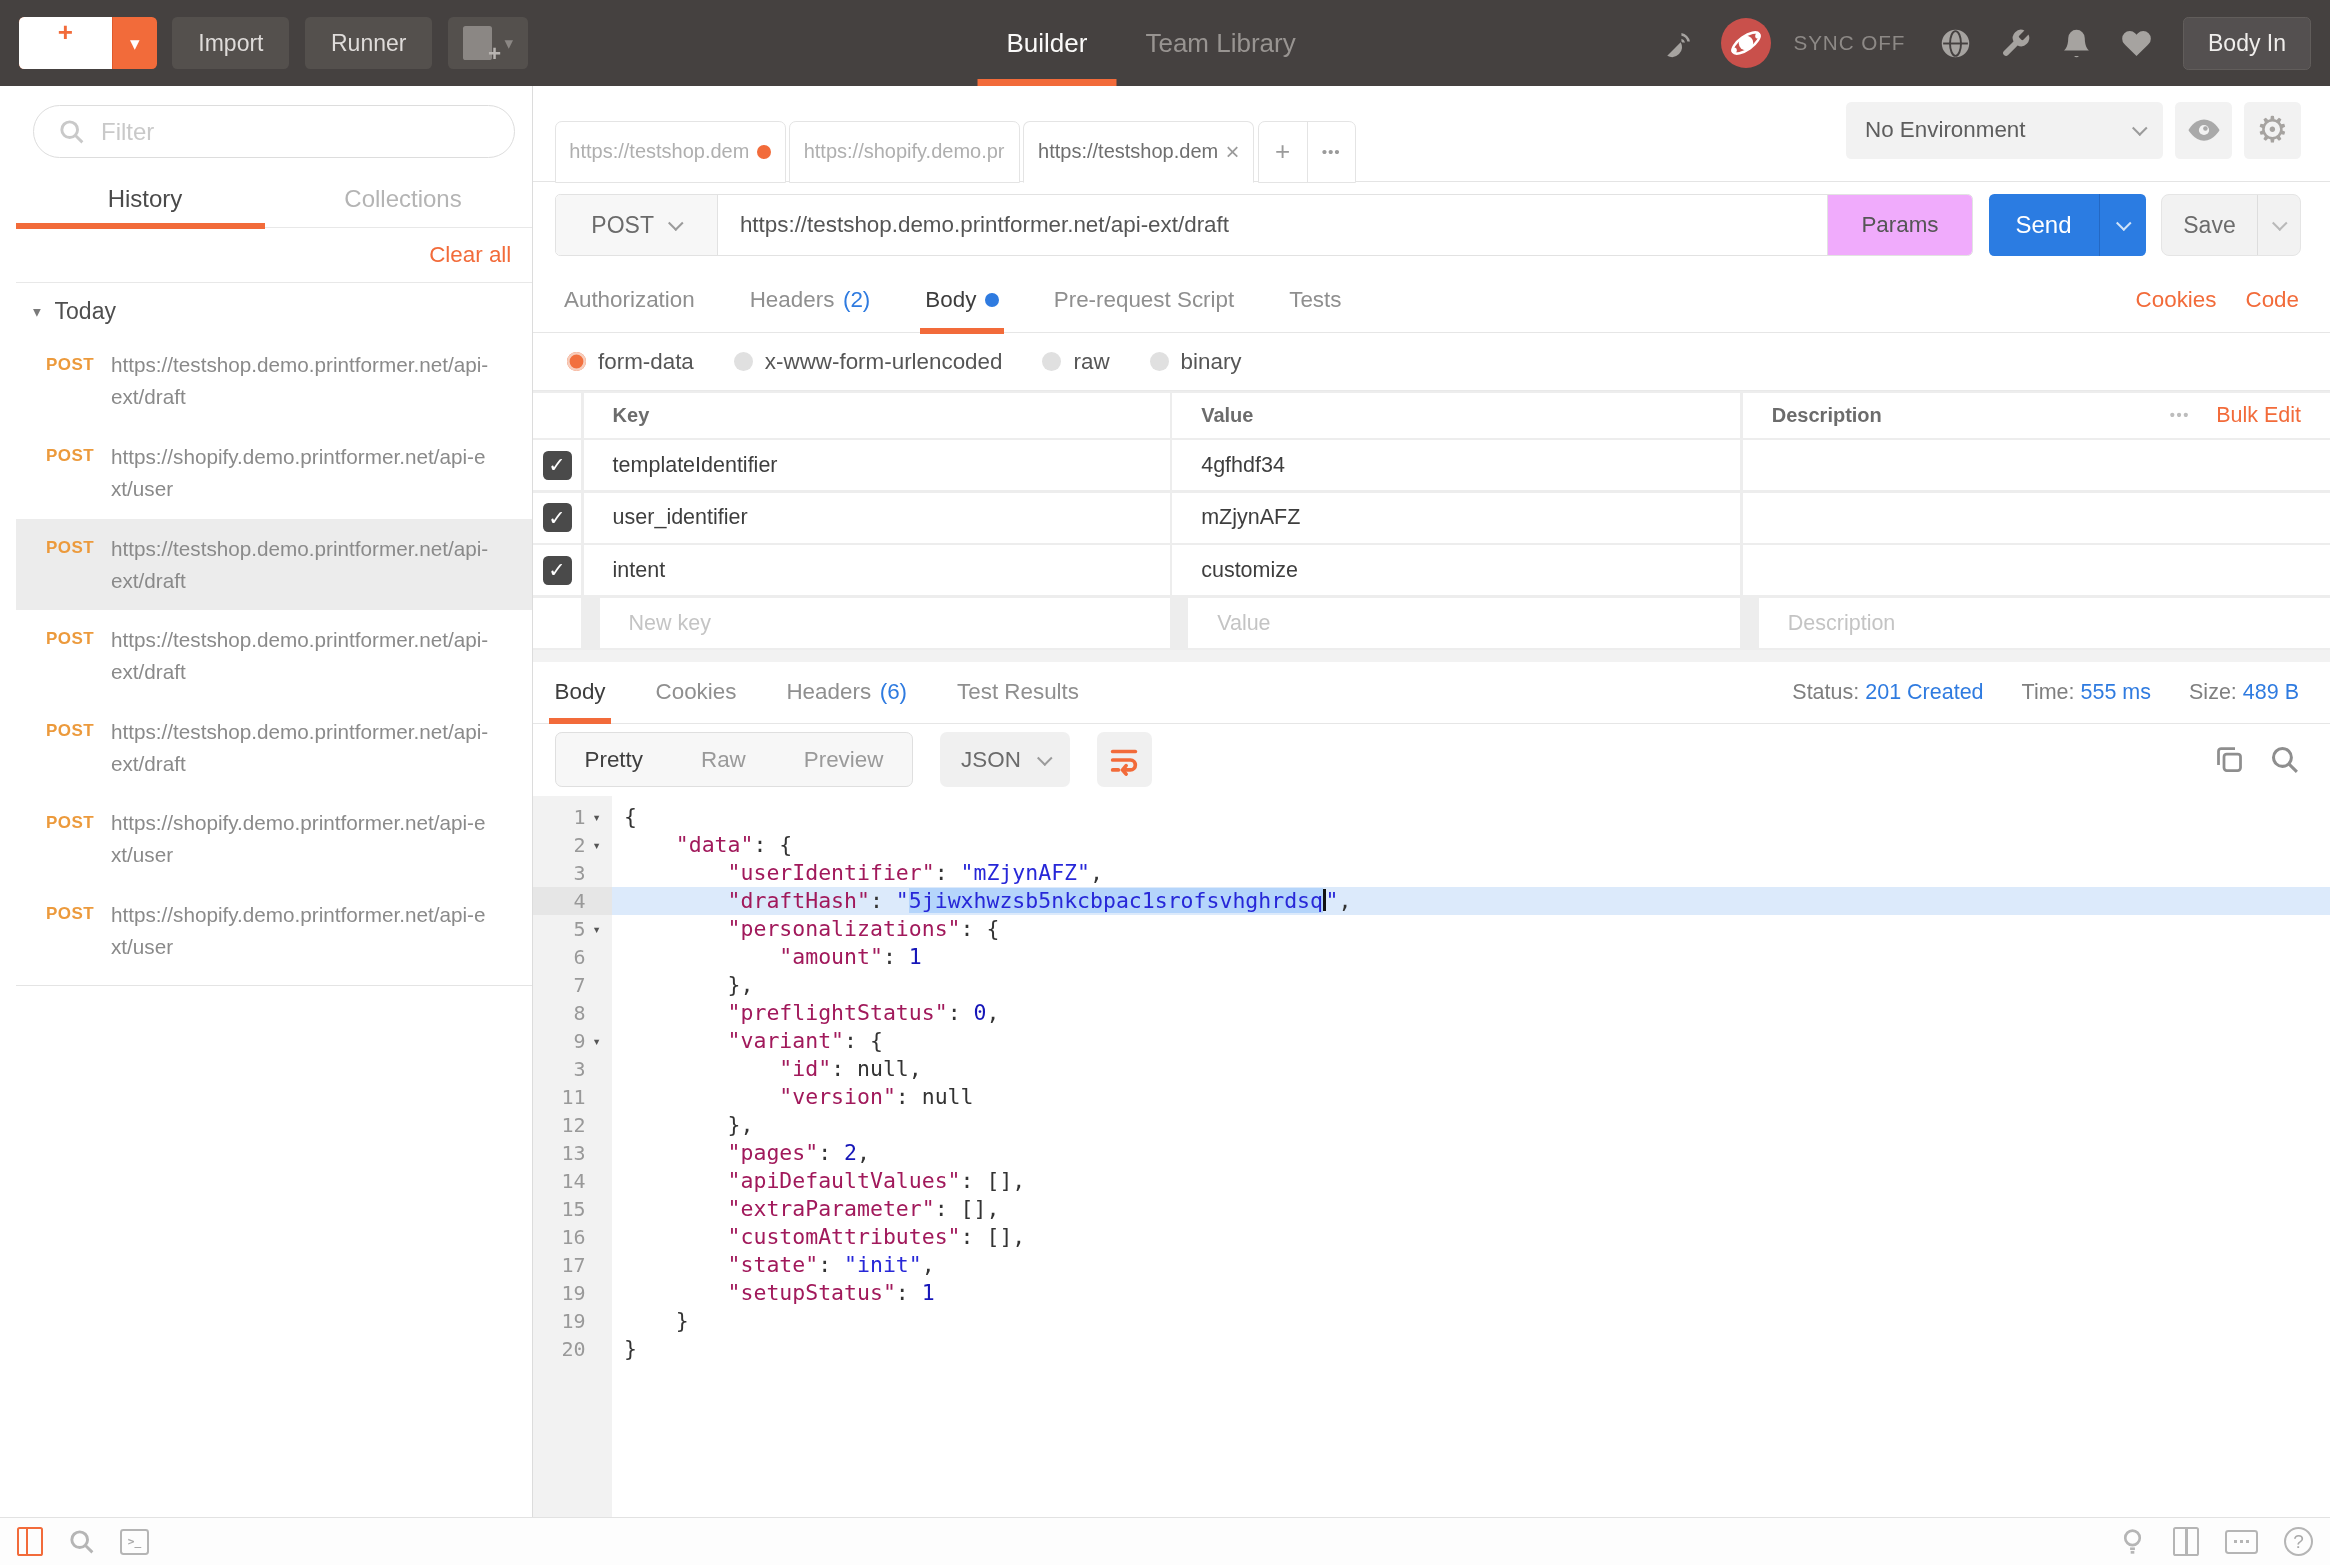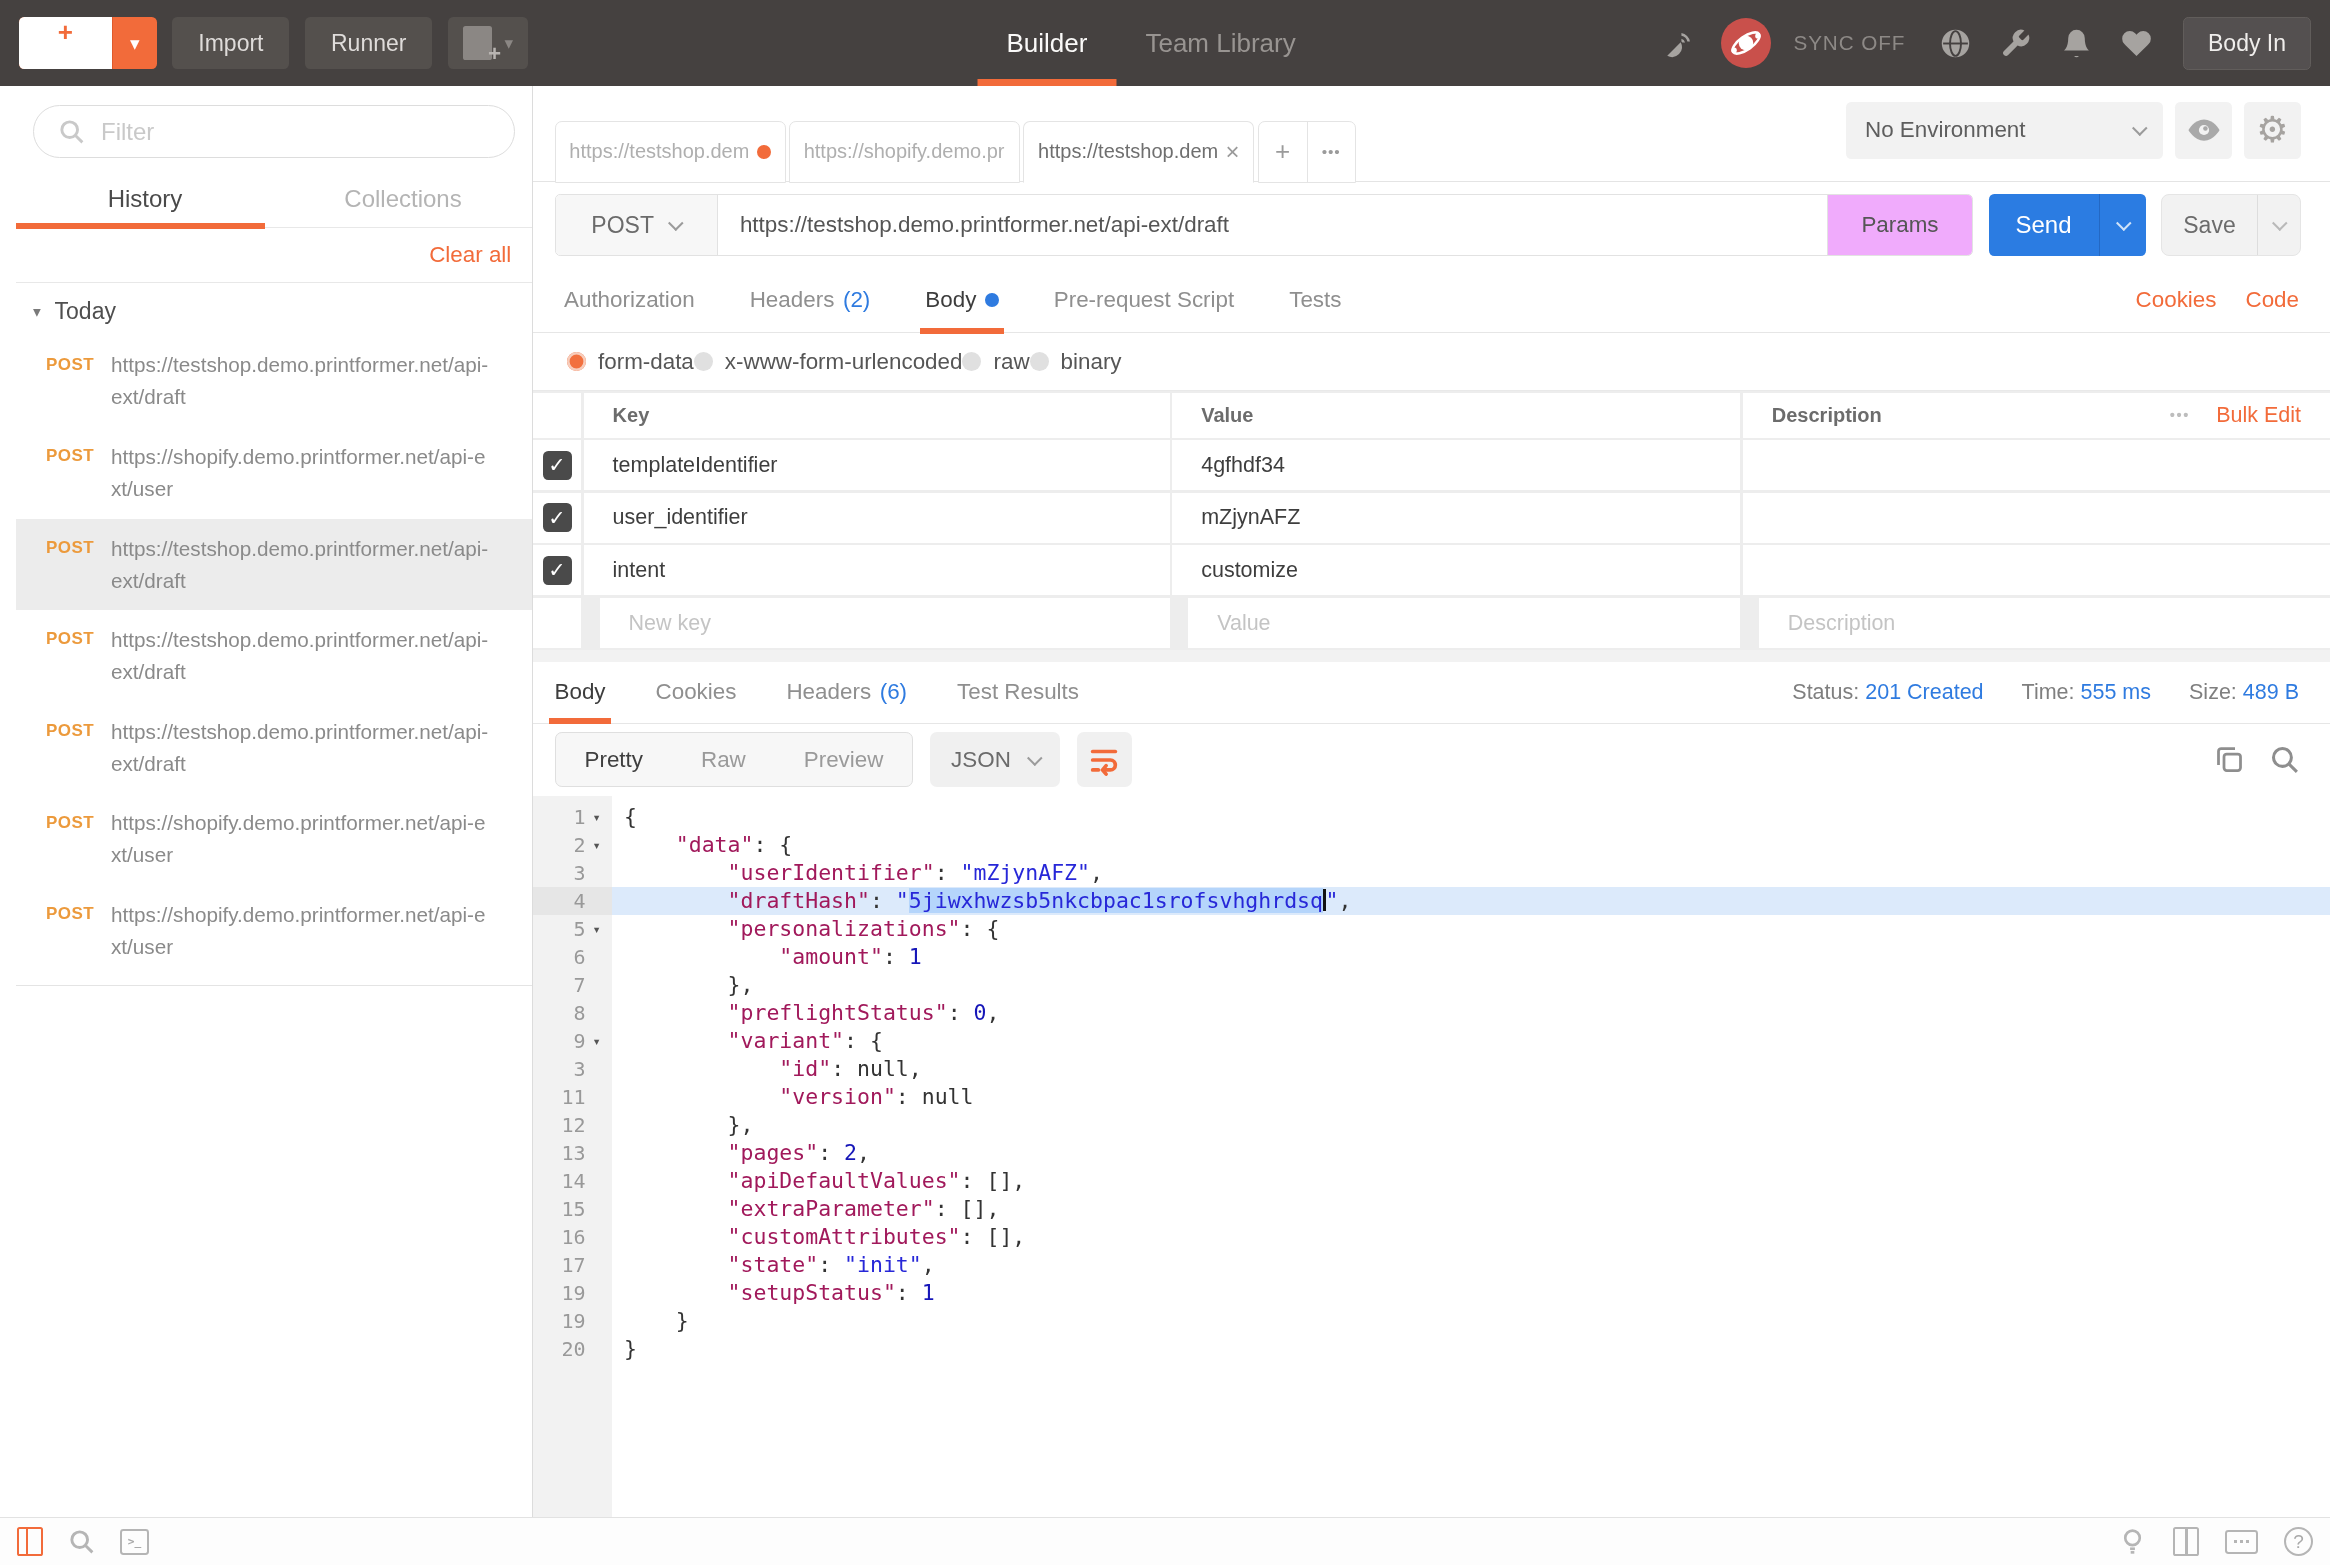--- a/index.html
+++ b/index.html
@@ -115,21 +115,21 @@
   .req-tabs-row { height:65px; display:flex; align-items:center; padding:0 31px; gap:55px;
                   border-bottom:1.7px solid #E6E6E6; position:relative; }
   .rtab { font-size:22.4px; color:#8F8F8F; height:100%; display:flex; align-items:center; position:relative; gap:8.6px; }
   .rtab .cnt { color:#2F7BE0; }
   .rtab.active { color:#3D3D3D; }
   .rtab.active::after { content:""; position:absolute; left:-5.2px; right:-5.2px; bottom:-1.7px; height:6px; background:#F26B3A; }
   .body-dot { width:13.8px; height:13.8px; border-radius:50%; background:#2F7BE0; }
   .req-links { margin-left:auto; display:flex; gap:29px; }
   .o-link { color:#F26B3A; font-size:22.4px; }
 
-  .mode-row { height:57px; display:flex; align-items:center; padding:0 34px; }
+  .mode-row { height:57px; display:flex; align-items:center; gap:40px; padding:0 34px; }
   .mode { display:flex; align-items:center; gap:12px; font-size:22.4px; color:#565656; }
   .radio { width:19px; height:19px; border-radius:50%; background:#E0E0E0; }
   .radio.on { background:#F2703E; box-shadow:0 0 0 2.6px #F7CDBC inset; }
 
   .kv-table { background:#EDEDED; padding:1.7px 0; display:flex; flex-direction:column; gap:2.6px;
               border-top:1.7px solid #E9E9E9; }
   .kv-row { display:grid; grid-template-columns:48px 586px 568px 1fr; gap:2.6px; }
   .kv-cell { background:#fff; height:50px; display:flex; align-items:center; padding:0 29px;
              font-size:21.5px; color:#3E3E3E; }
   .kv-cell.gutter { padding:0; justify-content:center; }
@@ -142,21 +142,21 @@
   .dots-ico { color:#BDBDBD; font-size:14.6px; letter-spacing:1.7px; margin-right:26px; }
   .bulk-link { color:#F26B3A; font-size:21.5px; font-weight:normal; }
 
   .section-gap { height:12px; background:#F2F2F2; }
 
   .resp-tabs-row { height:62px; display:flex; align-items:center; padding:0 0 0 21.5px; gap:50px;
                    border-bottom:1.7px solid #E6E6E6; position:relative; }
   .resp-meta { margin-left:auto; display:flex; gap:38px; padding-right:31px; font-size:21.5px; }
   .meta-label { color:#7F7F7F; } .meta-val { color:#2F7BE0; }
 
-  .resp-toolbar { height:72px; display:flex; align-items:center; padding:0 29px 0 21.5px; gap:17px; }
+  .resp-toolbar { height:72px; display:flex; align-items:center; padding:0 29px 0 21.5px; gap:27px; }
   .seg-group { display:flex; border:1.7px solid #DFDFDF; border-radius:6.9px; background:#F7F7F7; height:55px; overflow:hidden; }
   .seg-item { padding:0 29px; display:flex; align-items:center; font-size:22.4px; color:#9A9A9A; }
   .seg-item.active { color:#3F3F3F; }
   .fmt-select { height:55px; background:#F0F0F0; border-radius:6.9px; display:flex; align-items:center;
                 gap:17px; padding:0 20.7px; font-size:22.4px; color:#6B6B6B; }
   .wrap-btn { width:55px; height:55px; background:#F0F0F0; border-radius:6.9px; display:flex;
               align-items:center; justify-content:center; }
   .resp-tools-right { margin-left:auto; display:flex; gap:22.4px; color:#8E8E8E; }
 
   .code-area { flex:1; overflow:hidden; background:linear-gradient(90deg,#F2F2F2 79px,#FFFFFF 79px);

